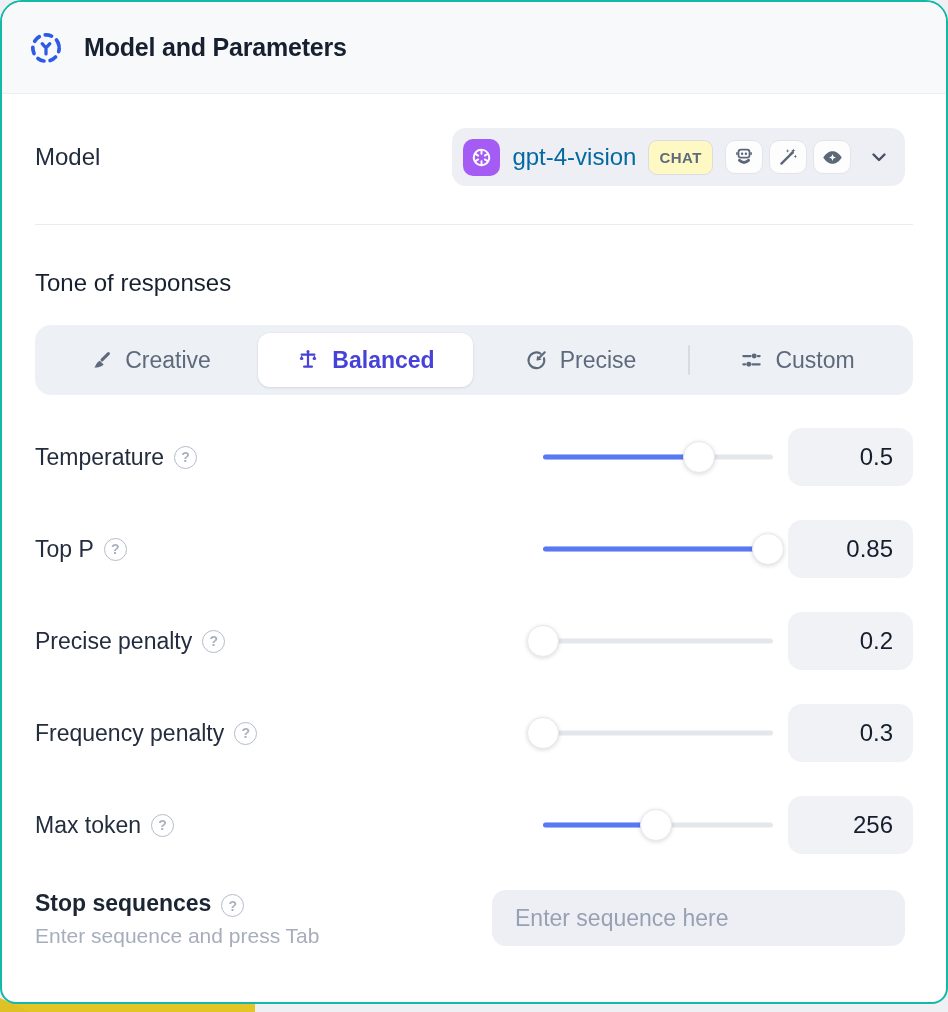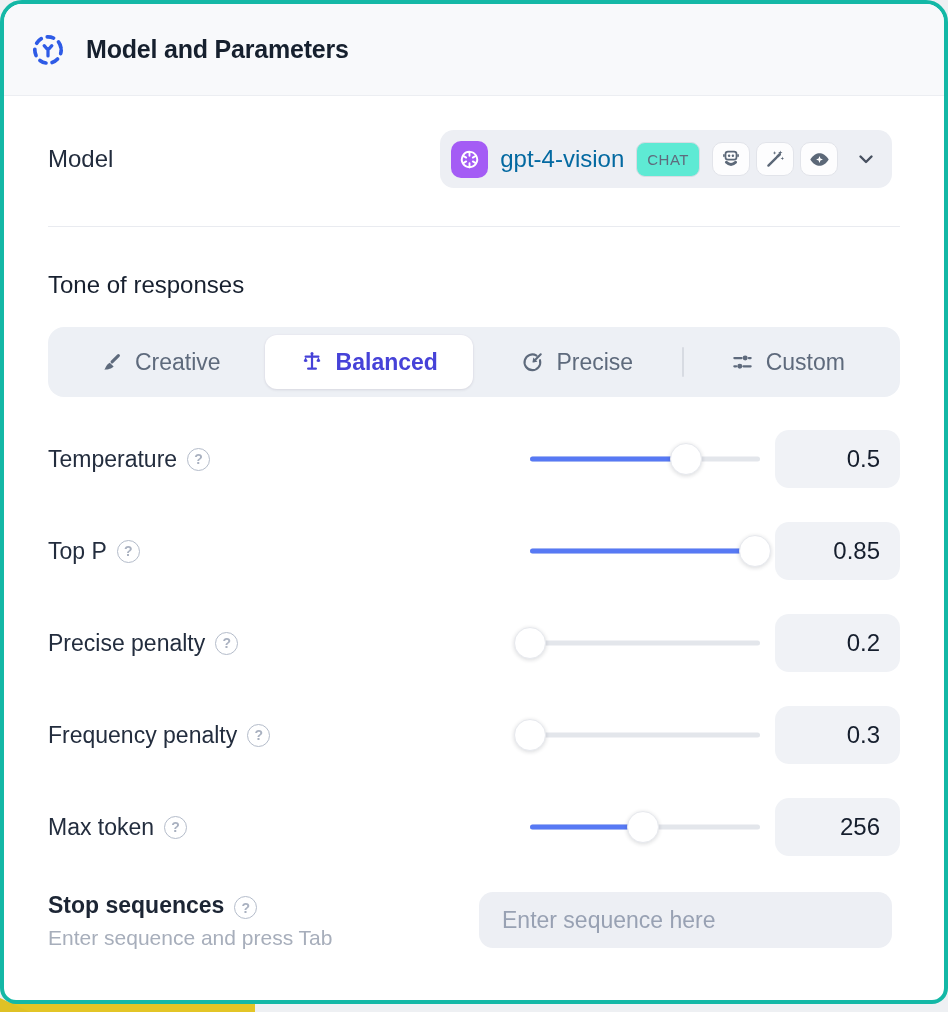--- a/index.html
+++ b/index.html
@@ -6,40 +6,40 @@
   html,body { background:#e9ebee; }
   body { font-family:"Liberation Sans","DejaVu Sans",sans-serif; -webkit-font-smoothing:antialiased; }
 
   .page { position:relative; width:948px; height:1012px; background:#eef0f3; overflow:hidden; }
 
   .yellow-strip { position:absolute; left:0; bottom:0; width:255px; height:9px; background:#e3c526; }
   .yellow-wedge { position:absolute; left:0; bottom:0; width:30px; height:14px; background:#dfc125;
                   clip-path:polygon(0 0, 100% 100%, 0 100%); }
 
   .card { position:absolute; top:0; left:0; width:948px; height:1004px; background:#ffffff;
-          border:4px solid #14b8a6; border-radius:22px 22px 16px 16px; overflow:hidden; }
+          border:2px solid #14b8a6; border-radius:22px 22px 16px 16px; overflow:hidden; }
 
   
   .card-header { height:92px; background:#f8f9fb; border-bottom:1px solid #eceef2;
                  display:flex; align-items:center; padding:0 24px; gap:18px; }
   .header-icon { width:40px; height:40px; display:flex; align-items:center; justify-content:center; flex:none; }
   .card-title { font-size:25px; font-weight:700; color:#16202e; letter-spacing:-0.2px; }
 
-  .body { padding:0 44px; }
+  .body { padding:0 33px; }
 
   
   .model-row { margin-top:34px; display:flex; align-items:center; justify-content:space-between; }
   .field-label { font-size:24px; color:#222c3d; }
   .model-pill { display:flex; align-items:center; gap:12px; background:#edeff4; border-radius:14px;
                 height:58px; padding:0 14px 0 11px; margin-right:8px; cursor:pointer; }
   .provider-logo { width:37px; height:37px; border-radius:10px; background:#a45cf5;
                    display:flex; align-items:center; justify-content:center; flex:none; }
   .model-name { font-size:24px; color:#0369a1; }
-  .type-badge { background:#5eead4; border:1.5px solid #d9dce3; border-radius:9px; height:35px;
-                display:flex; align-items:center; padding:0 10px; font-size:15px; font-weight:400;
+  .type-badge { background:#fef9c3; border:1.5px solid #d9dce3; border-radius:9px; height:35px;
+                display:flex; align-items:center; padding:0 10px; font-size:15px; font-weight:700;
                 letter-spacing:0.5px; color:#5f6b7d; }
   .cap-chip { background:#fdfdfe; border:1.5px solid #e2e4ea; border-radius:10px; width:38px; height:34px;
               display:flex; align-items:center; justify-content:center; }
   .chip-group { display:flex; gap:6px; }
   .chevron-wrap { margin-left:4px; display:flex; align-items:center; }
 
   .divider { margin-top:38px; height:1px; background:#e9ebf0; }
 
   
   .tone-heading { margin-top:44px; font-size:24px; font-weight:500; color:#17202f; }

